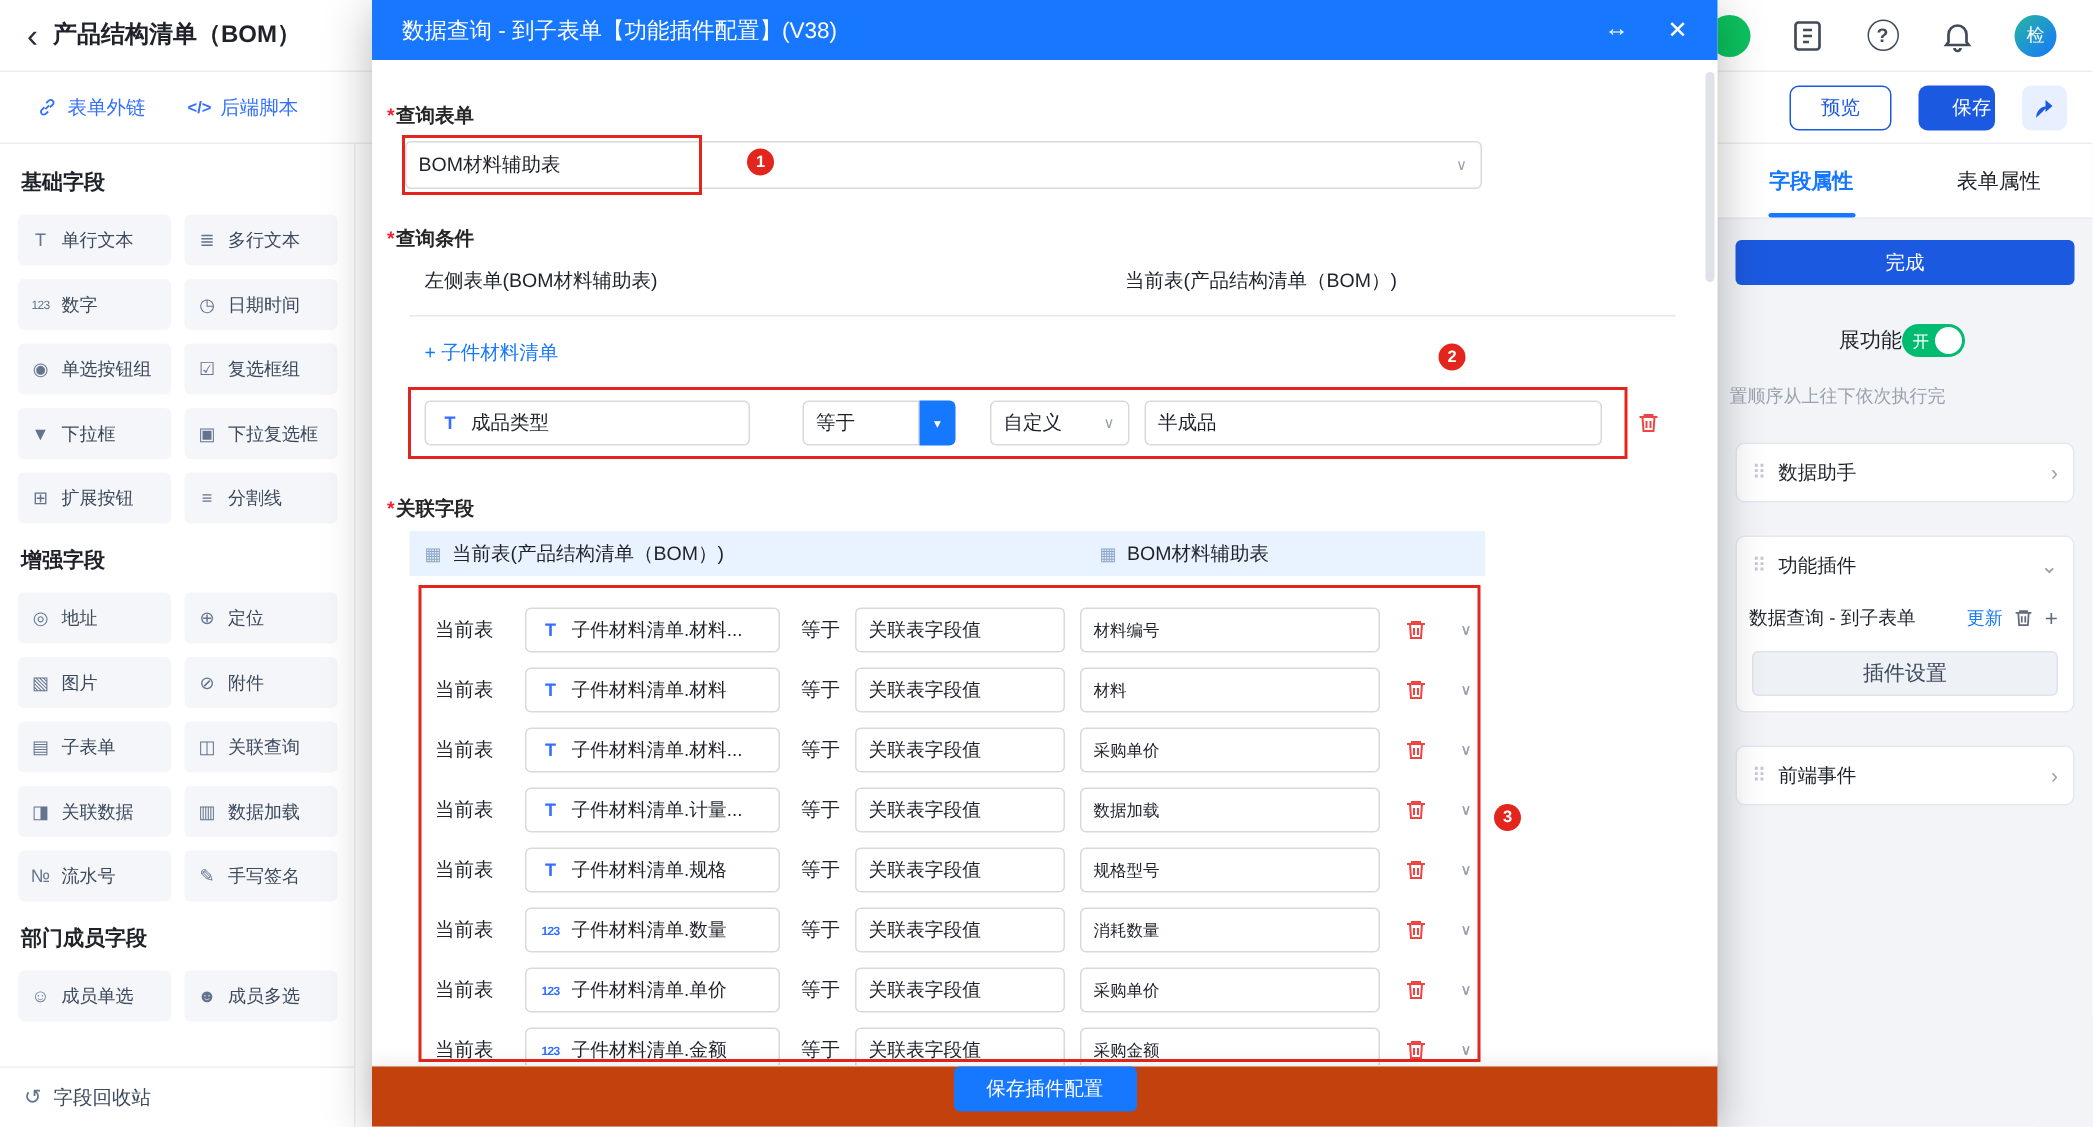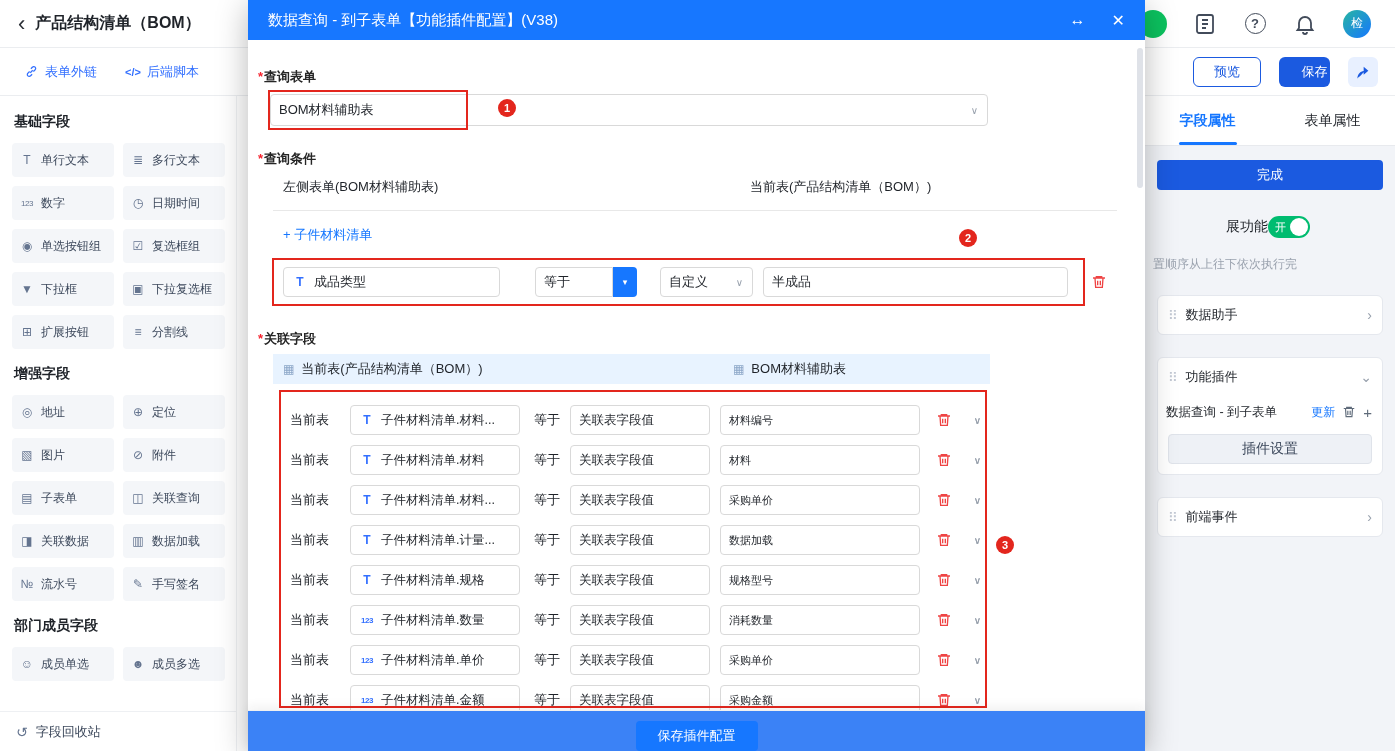--- a/index.html
+++ b/index.html
@@ -82,23 +82,23 @@
 
   
   .modal{position:absolute;left:248px;top:0;width:897px;height:751px;background:#fff;z-index:10;
     box-shadow:0 6px 30px rgba(0,0,0,.28);padding-left:36px;}
   .m-header{position:absolute;left:0;top:0;right:0;height:40px;background:#1777ff;display:flex;
     align-items:center;color:#fff;}
   .m-title{font-size:15px;padding-left:20px;flex:1;}
   .m-expand{font-size:16px;margin-right:26px;cursor:pointer;}
   .m-close{font-size:16px;margin-right:20px;cursor:pointer;}
   .m-body{position:absolute;left:0;top:40px;right:0;bottom:41px;overflow:hidden;}
-  .m-footer{position:absolute;left:0;bottom:0;right:0;height:41px;background:#3b82f6;
+  .m-footer{position:absolute;left:0;bottom:0;right:0;height:41px;background:#c2410c;
     border-top:1px solid #f0f0f0;box-shadow:0 -4px 10px rgba(31,35,41,.06);
-    display:flex;align-items:flex-end;justify-content:center;}
+    display:flex;align-items:flex-start;justify-content:center;}
   .btn-footer{width:122px;height:30px;background:#1677ff;color:#fff;border:none;border-radius:4px;
     font-size:13px;cursor:pointer;}
 
   .m-label{position:absolute;font-size:13px;font-weight:600;color:#262626;}
   .star{color:#f5222d;margin-right:1px;}
   .sel,.inp{background:#fff;border:1px solid #d9d9d9;border-radius:4px;height:30px;display:flex;
     align-items:center;font-size:13px;color:#1f2329;padding:0 8px;position:absolute;cursor:pointer;}
   .sel::after{content:"∨";position:absolute;right:9px;color:#98a1ad;font-size:10px;}
   .sel .v, .inp .v{white-space:nowrap;overflow:hidden;}
   .t-icon{color:#3370ff;font-weight:700;margin-right:6px;flex:none;width:16px;text-align:center;}

